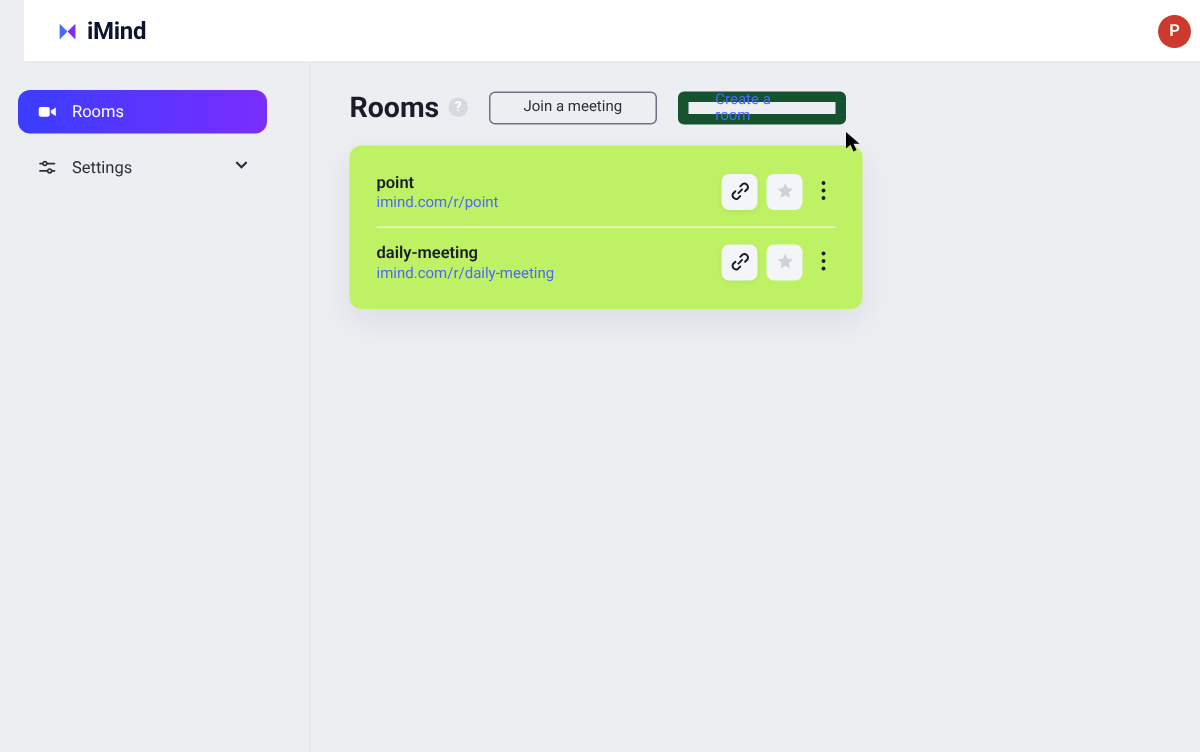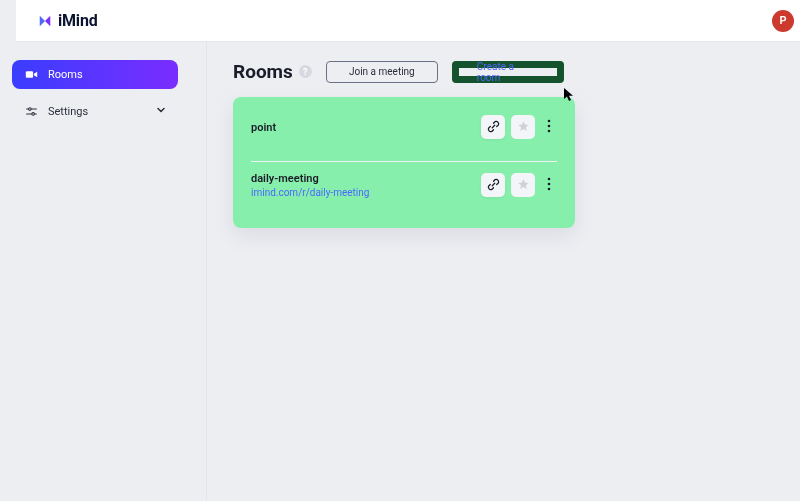--- a/index.html
+++ b/index.html
@@ -81,32 +81,32 @@
     justify-content: center;
     cursor: pointer;
     background: transparent;
     width: 112px;
   }
   .btn.join { border: 1px solid #6b7185; color: #2b2f3a; }
   .btn.create { border: 7px solid #14532d; color: #4c68ff; }
 
   .card {
     width: 342px;
-    background: #86efac;
+    background: #bef264;
     border-radius: 8px;
     box-shadow: 0 8px 22px rgba(20,30,60,0.08);
     padding: 8px 0;
   }
   .room-row {
     display: flex;
     align-items: center;
     padding: 10px 18px;
     gap: 10px;
   }
-  .room-row + .room-row { border-top: 1px solid #f0f1f4; margin: 12px 18px; padding-left:0; padding-right:0;align-items:center; }
+  .room-row + .room-row { border-top: 1px solid #f0f1f4; margin: 0 18px; padding-left:0; padding-right:0;align-items:center; }
   .room-info { flex: 1; display:flex; flex-direction:column; gap:2px; }
   .room-name { font-size: 11px; font-weight: 600; color: #1a1d29; }
   .room-url { font-size: 10px; color: #4c68ff; }
   .row-actions { display:flex; align-items:center; gap:6px; }
   .icon-btn {
     width: 24px; height: 24px;
     border-radius: 5px;
     background: #f4f5f8;
     display:flex; align-items:center; justify-content:center;
     cursor:pointer;
@@ -185,20 +185,21 @@
       <div class="btn create">
         <span>Create a room</span>
       </div>
     </div>
 
     <div class="card">
 
       <div class="room-row">
         <div class="room-info">
           <span class="room-name">point</span>
+          <span class="room-url">imind.com/r/point</span>
         </div>
         <div class="row-actions">
           <div class="icon-btn link">
             <span>
               <svg width="13" height="13" viewBox="0 0 16 16" fill="none" stroke="#1a1d29" stroke-width="1.6" stroke-linecap="round">
                 <path d="M6.5 9.5 L9.5 6.5"></path>
                 <path d="M8 4 L10 2 a3 3 0 0 1 4 4 L12 8"></path>
                 <path d="M8 12 L6 14 a3 3 0 0 1 -4 -4 L4 8"></path>
               </svg>
             </span>

